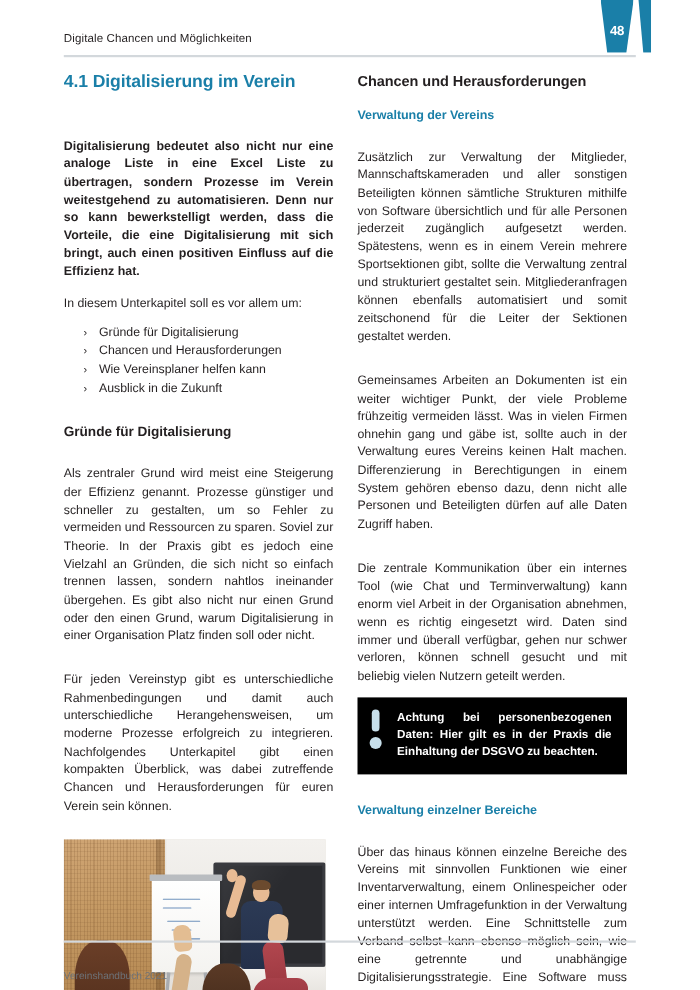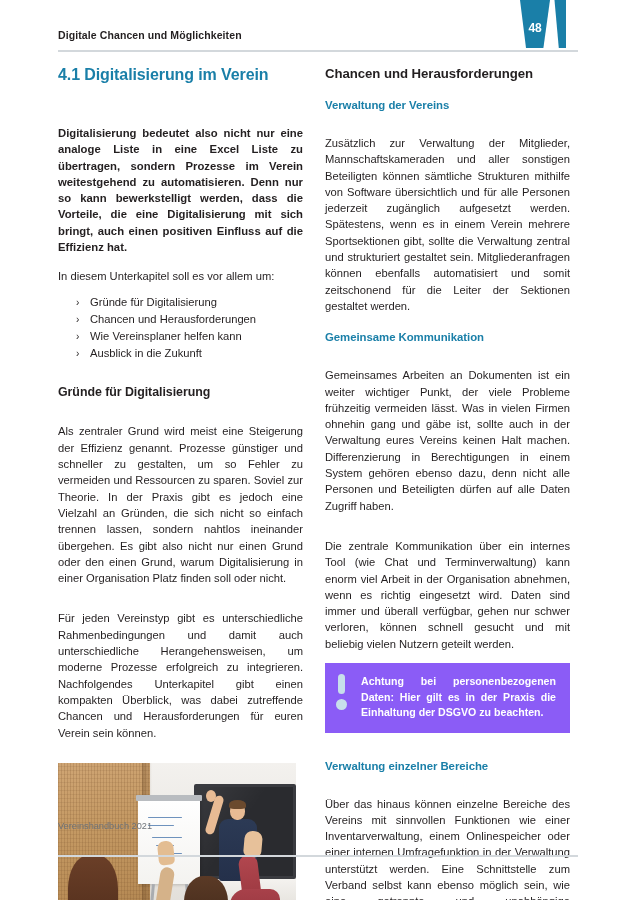--- a/index.html
+++ b/index.html
@@ -23,38 +23,38 @@
     height: 900px;
     background: #ffffff;
   }
 
   
   .runhead {
     position: absolute;
     left: 58px;
     top: 29px;
     font-size: 10.5px;
-    font-weight: 700;
+    font-weight: 400;
     letter-spacing: 0.1px;
     color: #231f20;
   }
 
   .head-rule {
     position: absolute;
     left: 58px;
     top: 50px;
     width: 520px;
     height: 2px;
     background: #d3d8dc;
   }
 
   
   .flag {
     position: absolute;
-    left: 520px;
+    left: 546px;
     top: 0px;
     width: 46px;
     height: 48px;
   }
   .flag-big {
     position: absolute;
     left: 0;
     top: 0;
     width: 30px;
     height: 48px;
@@ -168,21 +168,21 @@
     position: absolute;
     left: 0;
     top: 0;
     color: #231f20;
     font-size: 10px;
     line-height: 17.2px;
   }
 
   
   .callout {
-    background: #8b5cf6;
+    background: #000000;
     color: #ffffff;
     padding: 11px 14px 12px 36px;
     position: relative;
     margin-bottom: 27px;
     min-height: 58px;
   }
   .callout p {
     font-size: 10.6px;
     line-height: 15.5px;
     font-weight: 700;
@@ -382,21 +382,21 @@
     position: absolute;
     left: 58px;
     top: 855px;
     width: 520px;
     height: 2px;
     background: #d3d8dc;
   }
   .footer {
     position: absolute;
     left: 58px;
-    top: 821px;
+    top: 882px;
     font-size: 9.2px;
     color: #6d7278;
   }
 </style>
 </head>
 <body>
 
 <div class="page">
 
   <div class="runhead">Digitale Chancen und Möglichkeiten</div>
@@ -489,21 +489,20 @@
 
   </div>
 
   <div class="col col-right">
 
     <h2 class="plain">Chancen und Herausforderungen</h2>
 
     <h3 class="blue">Verwaltung der Vereins</h3>
     <p class="body">Zusätzlich zur Verwaltung der Mitglieder, Mannschaftskameraden und aller sonstigen Beteiligten können sämtliche Strukturen mithilfe von Software übersichtlich und für alle Personen jederzeit zugänglich aufgesetzt werden. Spätestens, wenn es in einem Verein mehrere Sportsektionen gibt, sollte die Verwaltung zentral und strukturiert gestaltet sein. Mitgliederanfragen können ebenfalls automatisiert und somit zeitschonend für die Leiter der Sektionen gestaltet werden.</p>
 
-    <h3 class="blue" style="margin-top:17px;">Gemeinsame Kommunikation</h3>
     <p class="body">Gemeinsames Arbeiten an Dokumenten ist ein weiter wichtiger Punkt, der viele Probleme frühzeitig vermeiden lässt. Was in vielen Firmen ohnehin gang und gäbe ist, sollte auch in der Verwaltung eures Vereins keinen Halt machen. Differenzierung in Berechtigungen in einem System gehören ebenso dazu, denn nicht alle Personen und Beteiligten dürfen auf alle Daten Zugriff haben.</p>
     <p class="body">Die zentrale Kommunikation über ein internes Tool (wie Chat und Terminverwaltung) kann enorm viel Arbeit in der Organisation abnehmen, wenn es richtig eingesetzt wird. Daten sind immer und überall verfügbar, gehen nur schwer verloren, können schnell gesucht und mit beliebig vielen Nutzern geteilt werden.</p>
 
     <div class="callout">
       <div class="excl">
         <div class="excl-bar"></div>
         <div class="excl-dot"></div>
       </div>
       <p>Achtung bei personenbezogenen Daten: Hier gilt es in der Praxis die Einhaltung der DSGVO zu beachten.</p>
     </div>

